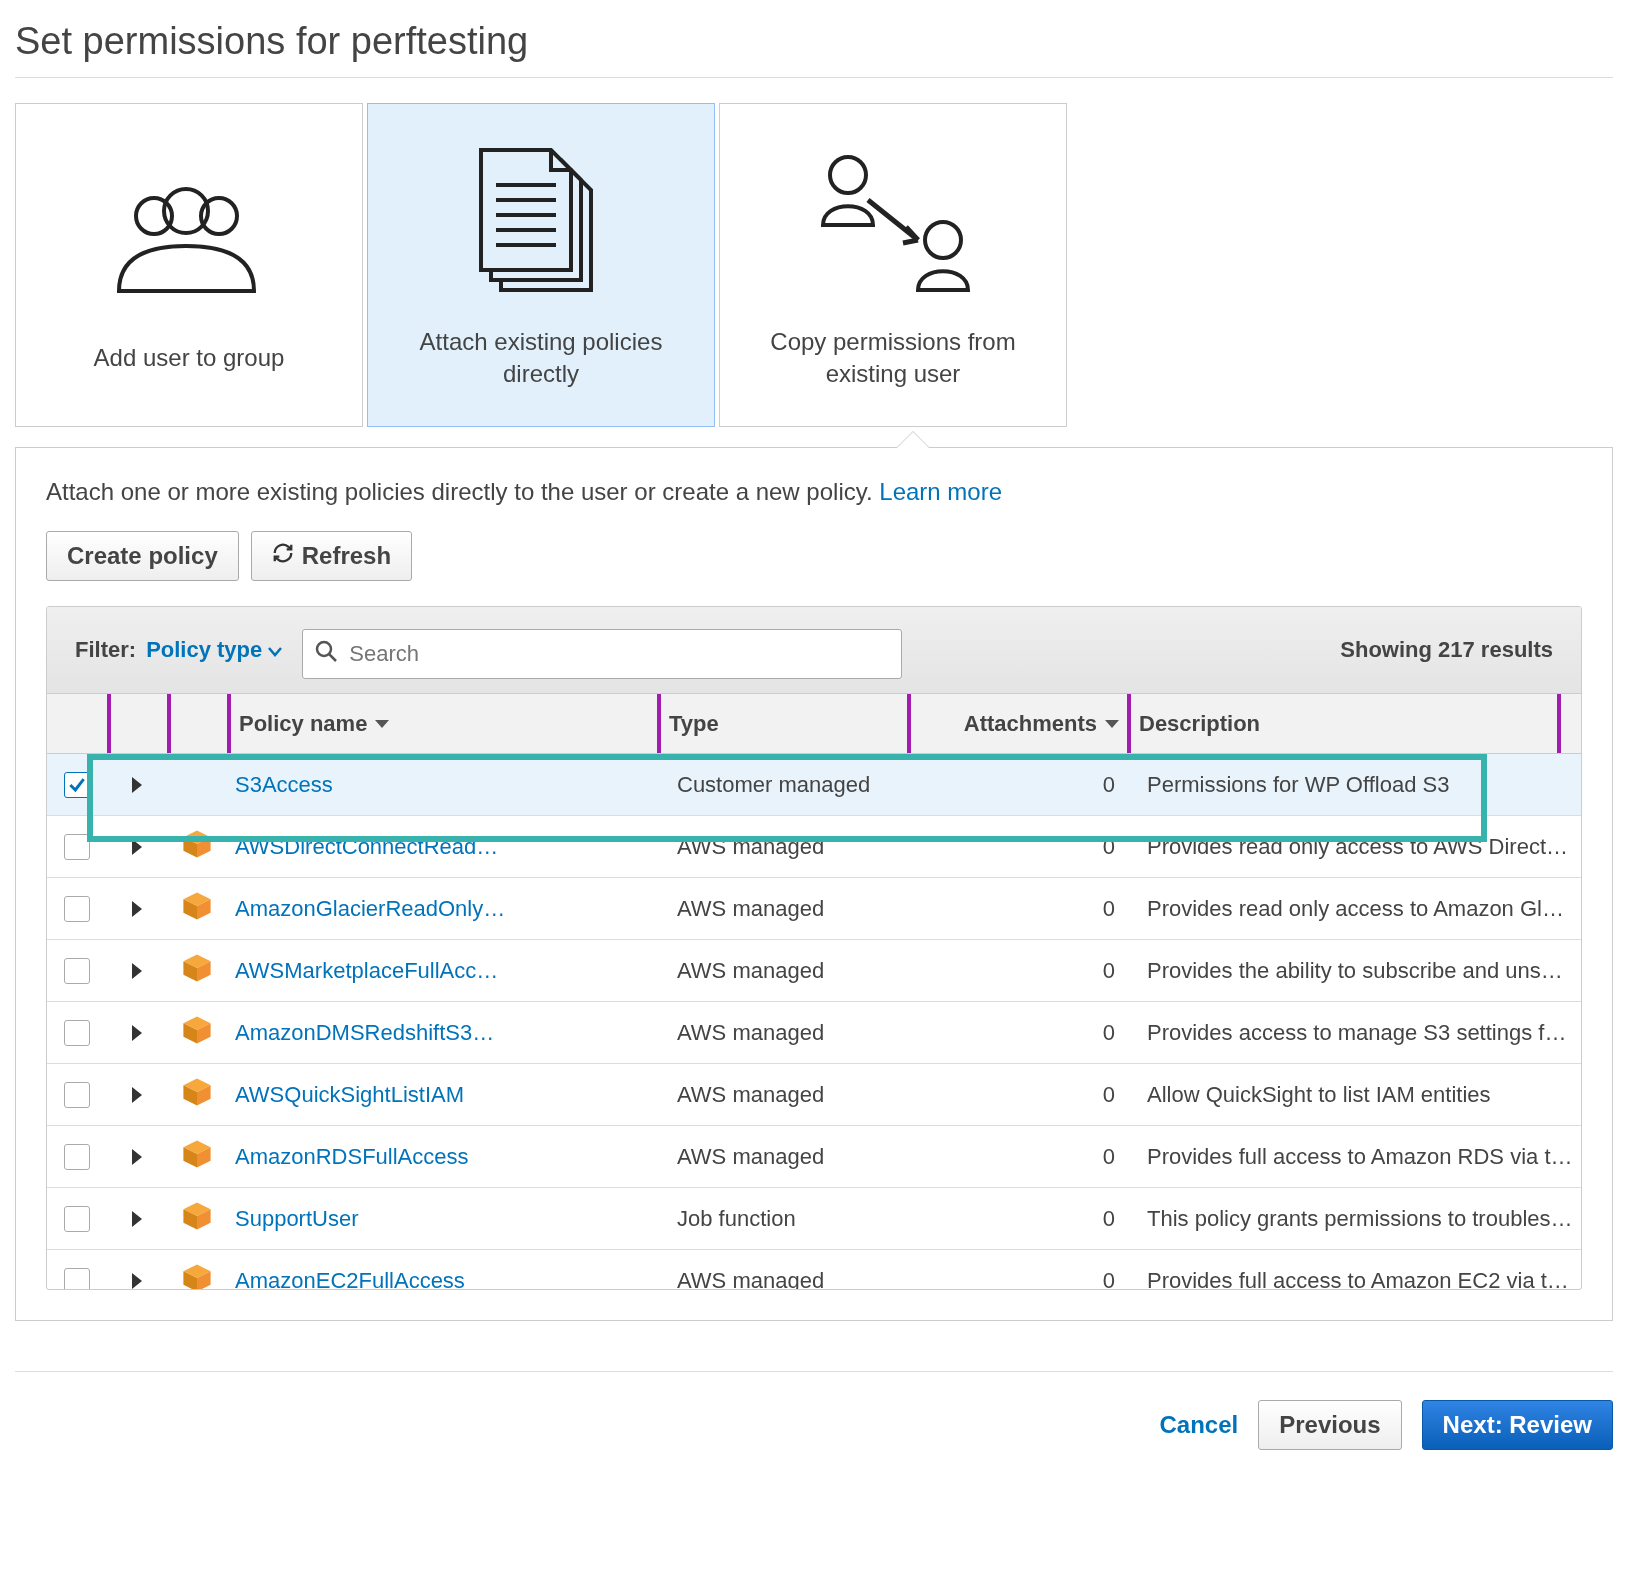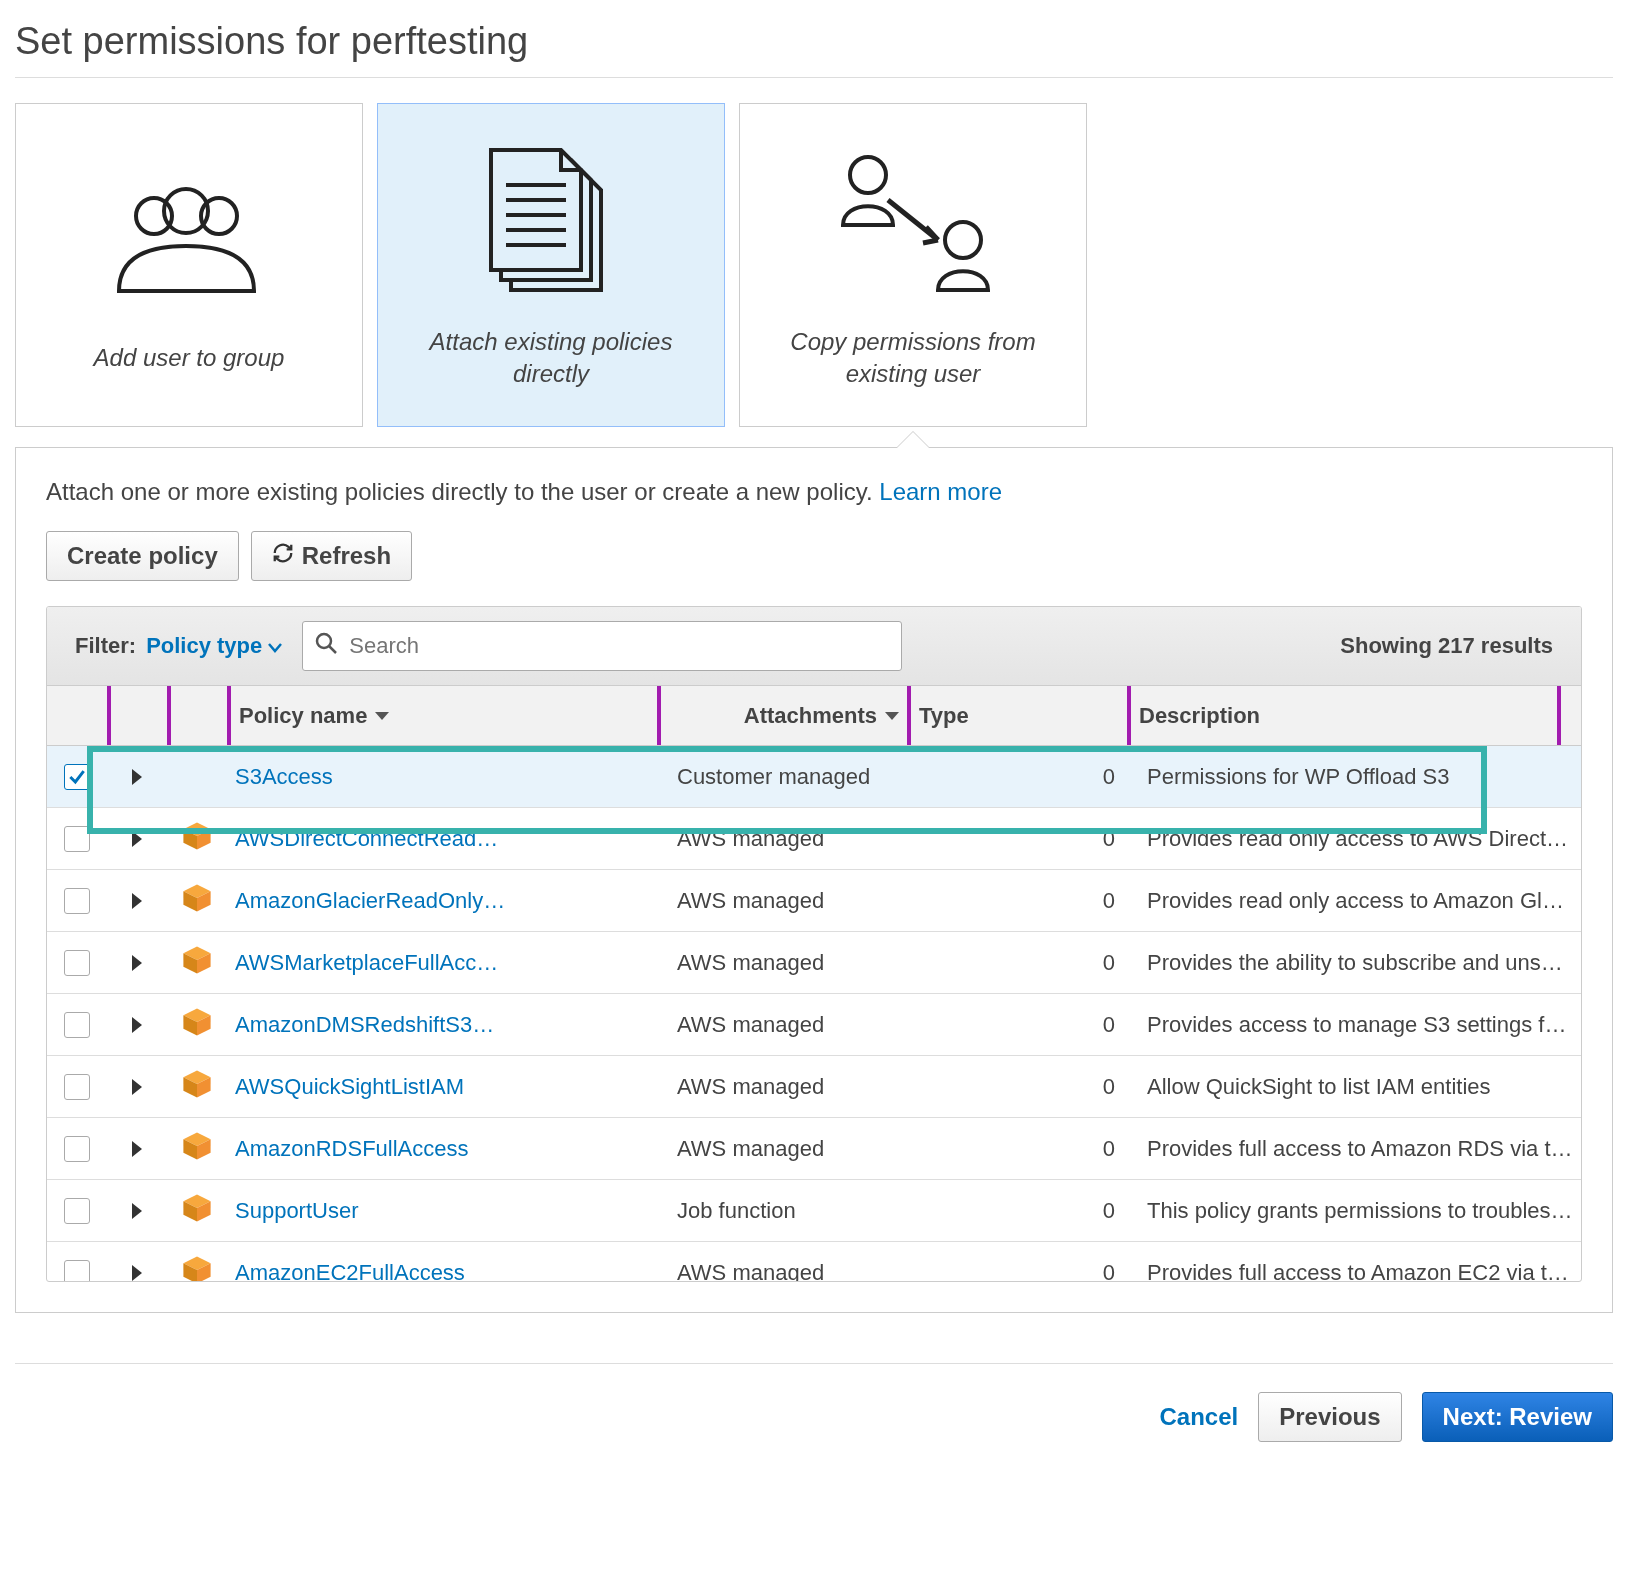--- a/index.html
+++ b/index.html
@@ -13,23 +13,22 @@
   }
   .page-title {
     font-size: 38px;
     font-weight: 400;
     color: #444;
     padding: 5px 0 14px 0;
     border-bottom: 1px solid #ddd;
   }
   .tab-row {
     display: flex;
-    gap: 14px;
+    gap: 4px;
     margin-top: 25px;
-    font-style: italic;
   }
   .perm-tab {
     width: 348px;
     height: 324px;
     border: 1px solid #ccc;
     display: flex;
     flex-direction: column;
     align-items: center;
     justify-content: center;
     gap: 26px;
@@ -110,20 +109,21 @@
     background: linear-gradient(#efefef, #e4e4e4);
     padding: 14px 28px;
     border-bottom: 1px solid #ccc;
     font-size: 22px;
   }
   .filter-label { font-weight: 700; color: #444; }
   .filter-type { color: #0073bb; font-weight: 700; display:inline-flex; align-items:flex-start; gap:6px; cursor:pointer;}
   .search-wrap {
     position: relative;
     margin-left: 10px;
+    margin-top: 8px;
   }
   .search-input {
     width: 600px;
     height: 50px;
     border: 1px solid #aaa;
     border-radius: 3px;
     padding: 0 14px 0 46px;
     font-size: 22px;
     background: #fff;
   }
@@ -302,28 +302,28 @@
     </div>
 
     <div class="thead">
       <div class="cell"></div>
       <div class="cell"></div>
       <div class="cell"></div>
       <div class="cell">
           <span>Policy name</span>
           <span class="sort-caret"></span>
         </div>
+      <div class="cell">
+          <span>Type</span>
+        </div>
       <div class="cell" style="justify-content:flex-end;">
           <span>Attachments</span>
           <span class="sort-caret"></span>
         </div>
       <div class="cell">
-          <span>Type</span>
-        </div>
-      <div class="cell">
           <span>Description</span>
         </div>
       <div class="cell"></div>
     </div>
 
     <div class="rows-wrap" id="rows-wrap">
       <div class="highlight-overlay"></div>
     <div class="row selected">
     <div class="cell" style="display:flex;justify-content:center;">
       <span class="chk checked">

